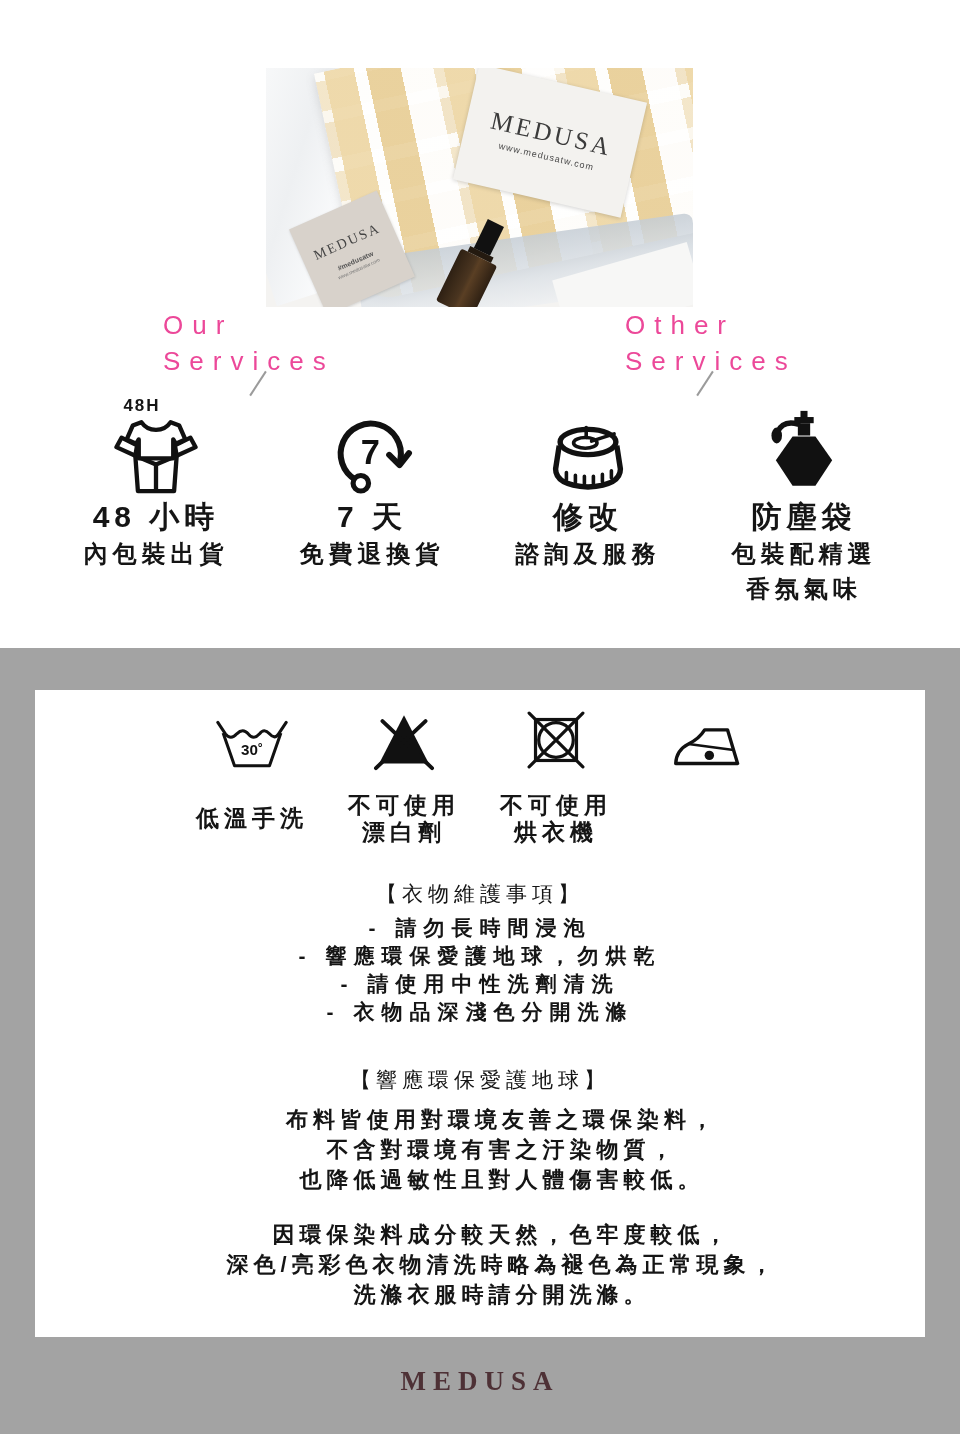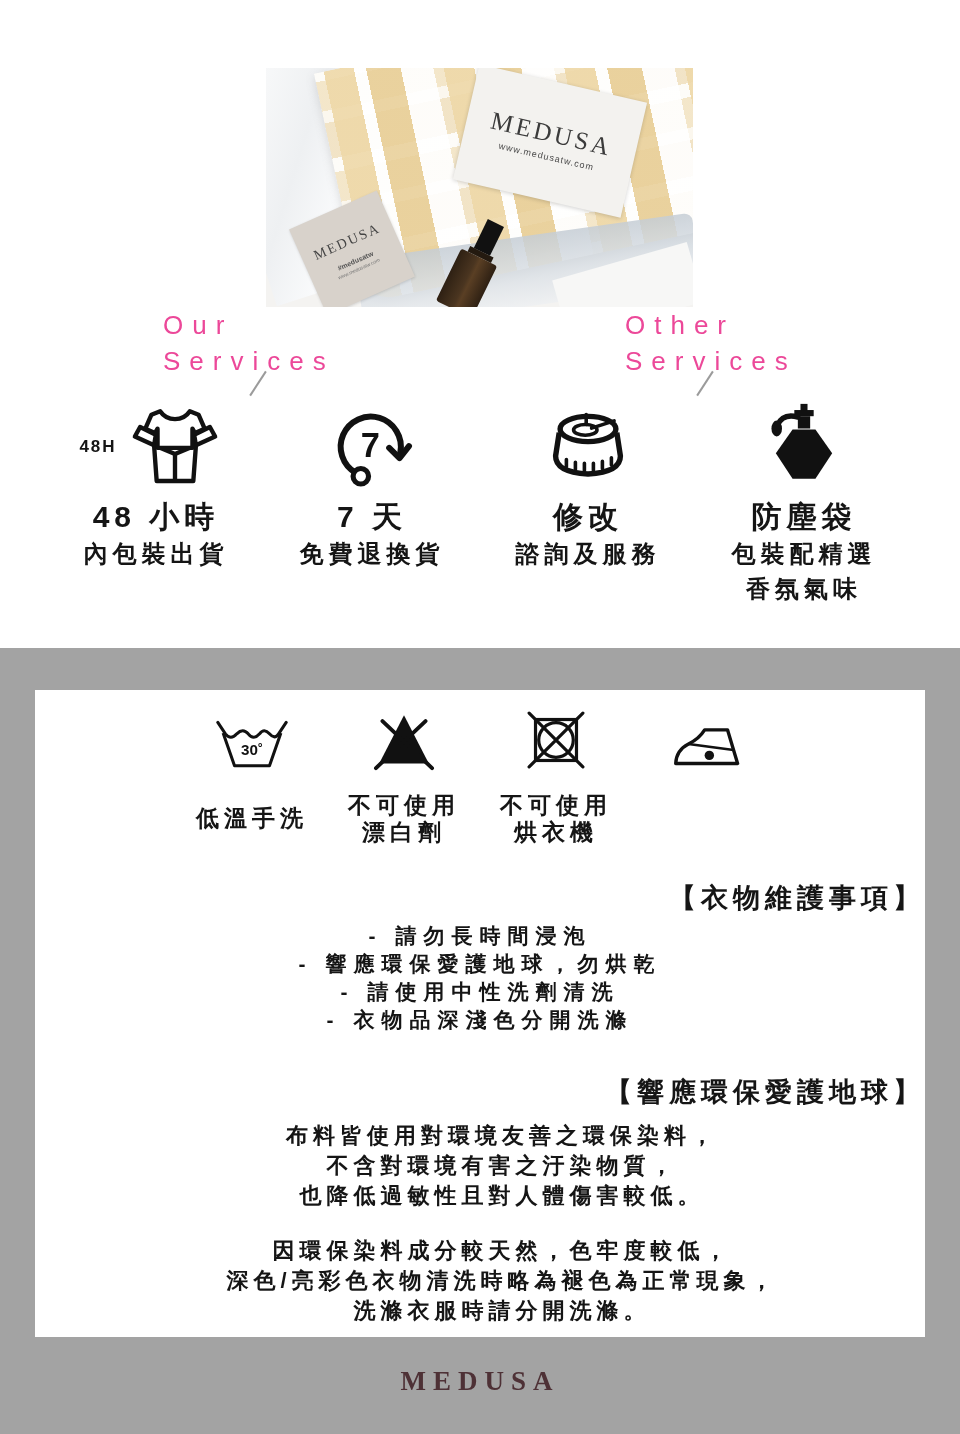--- a/index.html
+++ b/index.html
@@ -44,34 +44,34 @@
   .heading { position:absolute; color:#ec4899; font-size:26px; letter-spacing:9px; line-height:36px; font-weight:400; }
   .heading-left { left:163px; top:307px; }
   .heading-right { left:625px; top:307px; }
   .slash { position:absolute; width:2px; height:29px; background:#9b9b9b; transform:rotate(33deg); }
   .slash-left { left:257px; top:369px; }
   .slash-right { left:704px; top:369px; }
 
   
   .services { position:absolute; left:0; top:396px; width:960px; display:flex; justify-content:center; }
   .service { width:216px; display:flex; flex-direction:column; align-items:center; }
-  .svc-iconbox { height:102px; display:flex; flex-direction:row; align-items:center; justify-content:flex-end; }
+  .svc-iconbox { height:102px; display:flex; flex-direction:column; align-items:center; justify-content:flex-end; }
   .svc-badge { font-size:17px; font-weight:700; letter-spacing:2px; transform:translateX(-14px); margin-bottom:1px; }
   .svc-title { font-size:30px; font-weight:700; letter-spacing:5px; line-height:38px; }
   .svc-sub { font-size:24px; font-weight:700; letter-spacing:5px; line-height:35px; text-align:center; }
 
   
   .gray-band { position:absolute; left:0; top:648px; width:960px; height:790px; background:#a3a3a3; }
   .care-card { position:absolute; left:35px; top:42px; width:890px; height:647px; background:#ffffff; overflow:hidden; }
   .care-icons { margin-top:16px; display:flex; justify-content:center; }
   .care-col { width:152px; display:flex; flex-direction:column; align-items:center; }
   .care-iconbox { height:66px; display:flex; align-items:flex-end; justify-content:center; }
   .care-label { margin-top:20px; min-height:52px; display:flex; flex-direction:column; justify-content:center;
                 text-align:center; font-size:23px; font-weight:700; letter-spacing:5px; line-height:27px; }
-  .sec-title { margin-top:34px; text-align:right; font-size:27px; font-weight:700; letter-spacing:5px; }
+  .sec-title { margin-top:34px; text-align:center; font-size:21px; font-weight:400; letter-spacing:5px; }
   .care-list { margin-top:6px; }
   .care-list p { text-align:center; font-size:21px; font-weight:600; letter-spacing:7px; line-height:28px; }
   .eco-title { margin-top:40px; }
   .eco-p { margin-top:11px;padding-left:44px; }
   .eco-p p { text-align:center; font-size:22px; font-weight:600; letter-spacing:5px; line-height:30px; }
   .eco-p2 { margin-top:25px; }
 
   .footer-brand { position:absolute; left:0; top:718px; width:100%; text-align:center;
                   font-family:"Liberation Serif","DejaVu Serif",serif; font-size:27px; font-weight:600;
                   letter-spacing:7px; color:#4e3136; }

